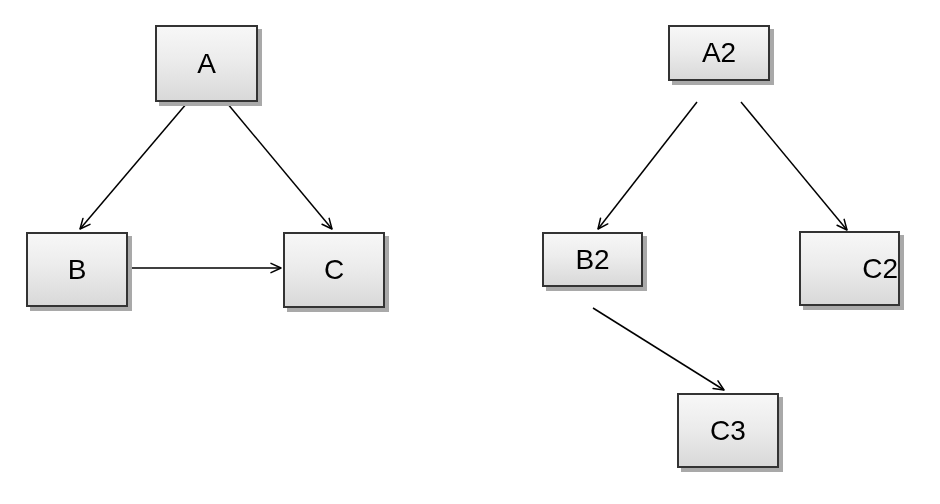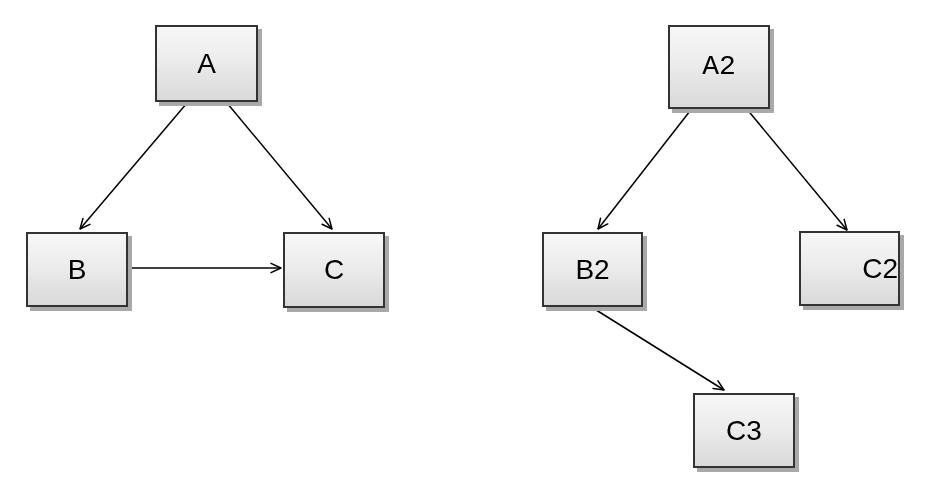--- a/index.html
+++ b/index.html
@@ -65,26 +65,26 @@
   <div id="nodes-layer">
       <div class="node" style="left: 155px; top: 25px; width: 103px; height: 77px;">
         <span>A</span>
       </div>
       <div class="node" style="left: 26px; top: 232px; width: 102px; height: 75px;">
         <span>B</span>
       </div>
       <div class="node" style="left: 283px; top: 232px; width: 102px; height: 76px;">
         <span>C</span>
       </div>
-      <div class="node" style="left: 668px; top: 25px; width: 102px; height: 84px; font-family: Liberation Mono, monospace;">
+      <div class="node" style="left: 668px; top: 25px; width: 102px; height: 56px;">
         <span>A2</span>
       </div>
-      <div class="node" style="left: 542px; top: 232px; width: 101px; height: 75px; justify-content: center;">
+      <div class="node" style="left: 542px; top: 232px; width: 101px; height: 55px; justify-content: center;">
         <span>B2</span>
       </div>
       <div class="node" style="left: 799px; top: 231px; width: 101px; height: 75px; justify-content: flex-end;">
         <span>C2</span>
       </div>
-      <div class="node" style="left: 677px; top: 393px; width: 102px; height: 75px; margin-left: 16px;">
+      <div class="node" style="left: 677px; top: 393px; width: 102px; height: 75px;">
         <span>C3</span>
       </div>
     </div>
 </div>
 
 </body></html>

